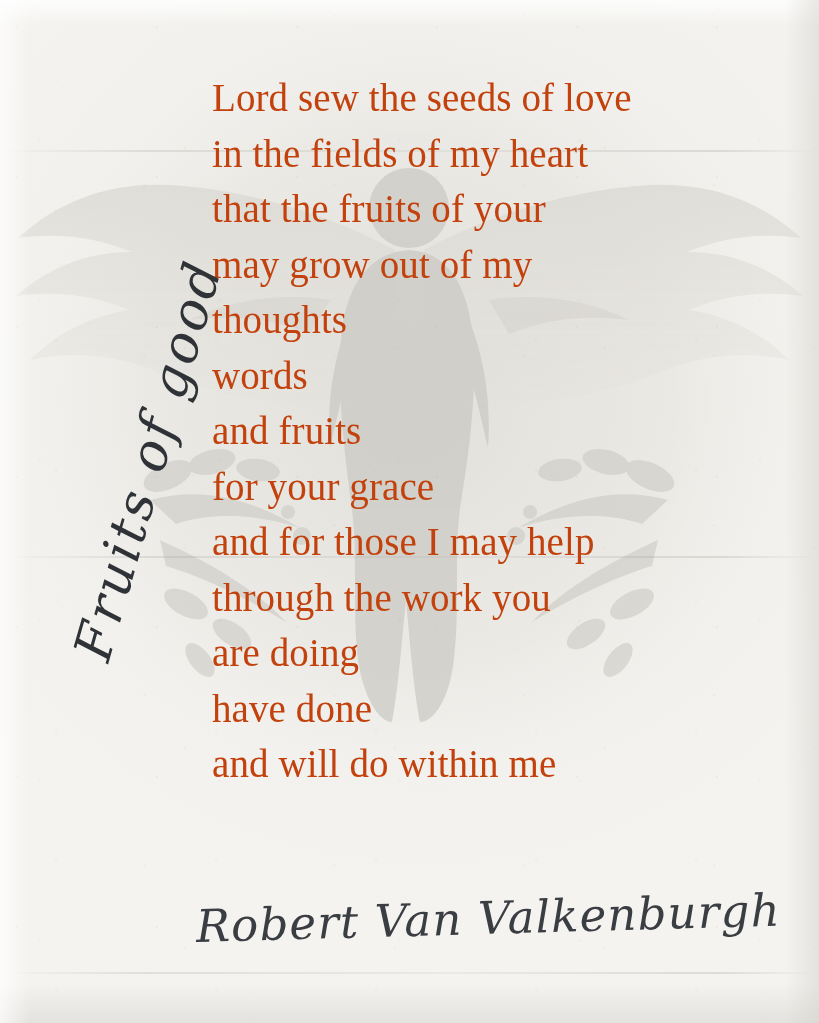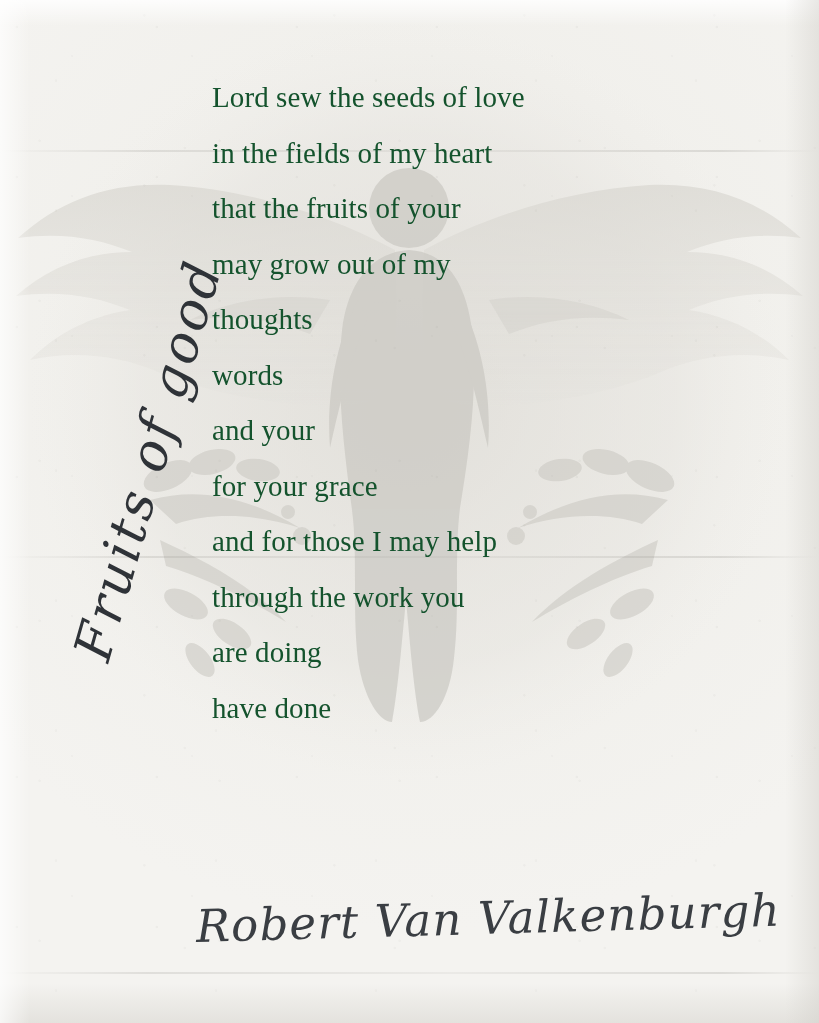--- a/index.html
+++ b/index.html
@@ -59,22 +59,22 @@
     pointer-events: none;
   }
   .artwork svg { display: block; width: 819px; height: 1023px; }
 
   
   .poem {
     position: absolute;
     left: 212px;
     top: 70px;
     width: 560px;
-    color: #14532d;
-    font-size: 29px;
+    color: #c2410c;
+    font-size: 39px;
     line-height: 55.5px;
     letter-spacing: .1px;
     white-space: nowrap;
   }
   .poem .line { display: block; }
 
   
   .vertical-caption {
     position: absolute;
     left: -82px;
@@ -191,25 +191,26 @@
   <div class="paper-edge-left"></div>
   <div class="paper-edge-right"></div>
 
   <div class="poem">
     <span class="line">Lord sew the seeds of love</span>
     <span class="line">in the fields of my heart</span>
     <span class="line">that the fruits of your</span>
     <span class="line">may grow out of my</span>
     <span class="line">thoughts</span>
     <span class="line">words</span>
-    <span class="line">and your</span>
+    <span class="line">and fruits</span>
     <span class="line">for your grace</span>
     <span class="line">and for those I may help</span>
     <span class="line">through the work you</span>
     <span class="line">are doing</span>
     <span class="line">have done</span>
+    <span class="line">and will do within me</span>
   </div>
 
   <div class="vertical-caption">Fruits of good</div>
 
   <div class="signature">Robert Van Valkenburgh</div>
 
 </div>
 
 </body></html>

